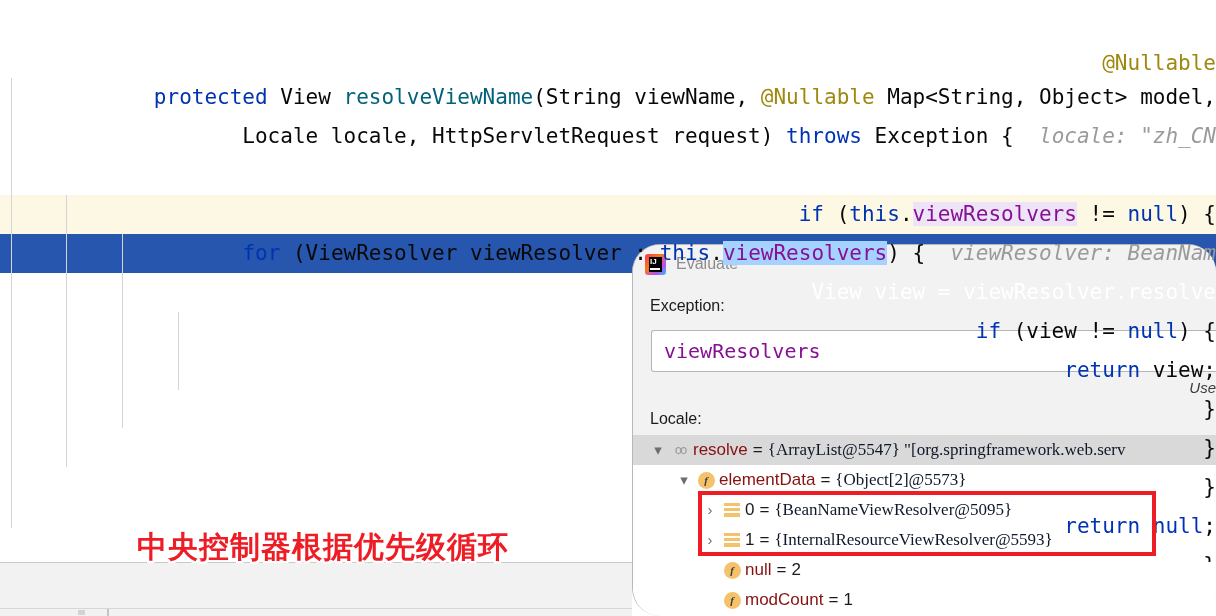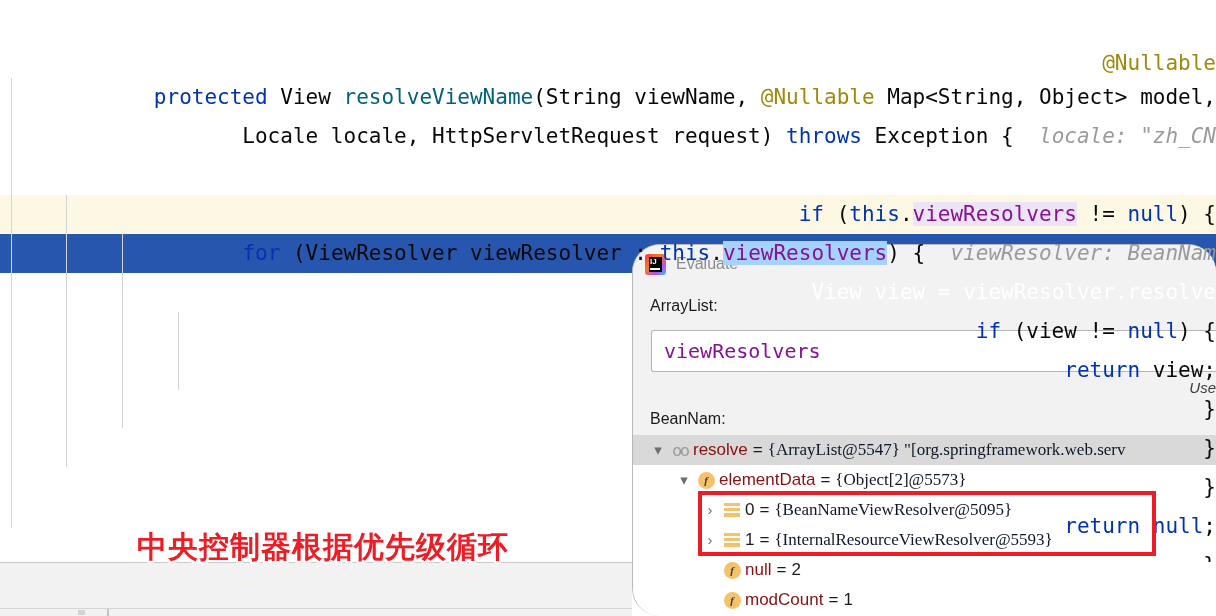--- a/index.html
+++ b/index.html
@@ -246,21 +246,21 @@
   }
   .ic-array {
     width: 16px; height: 14px;
     background:
       linear-gradient(#F5C26B 0 3px, transparent 3px 5px,
                       #F5C26B 5px 8px, transparent 8px 10px,
                       #F5C26B 10px 13px);
   }
   .ic-oo {
     color: #9A9A9A;
-    font-size: 16px;
+    font-size: 12px;
     letter-spacing: -2px;
     font-family: "DejaVu Sans", sans-serif;
   }
   .nm { color: #871010; margin-left: 2px; }
   .eq { color: #1A1A1A; margin: 0 5px; }
   .vl { color: #0f172a; font-family: Liberation Serif, serif; }
   .num { color: #1A1A1A; }
 
   #red-box {
     position: absolute;
@@ -349,29 +349,29 @@
   <div id="evaluate-dialog">
 
     <div id="dlg-titlebar">
       <div class="ij-logo">
         <span class="ij-text">IJ</span>
         <span class="ij-bar"></span>
       </div>
       <span id="dlg-title">Evaluate</span>
     </div>
 
-    <div class="dlg-label" id="expr-label" style="top:52px;">ArrayList:</div>
+    <div class="dlg-label" id="expr-label" style="top:52px;">Exception:</div>
 
     <div id="expr-input">
       <span>viewResolvers</span>
     </div>
 
     <div id="use-hint">Use</div>
 
-    <div class="dlg-label" id="result-label">BeanNam:</div>
+    <div class="dlg-label" id="result-label">Locale:</div>
 
     <div id="result-tree">
 
       <div class="tree-row selected" style="padding-left:14px;">
         <span class="chev">▾</span>
         <span class="ic">
             <span class="ic-oo">oo</span>
           </span>
         <span class="nm">resolve</span>
         <span class="eq">=</span>

